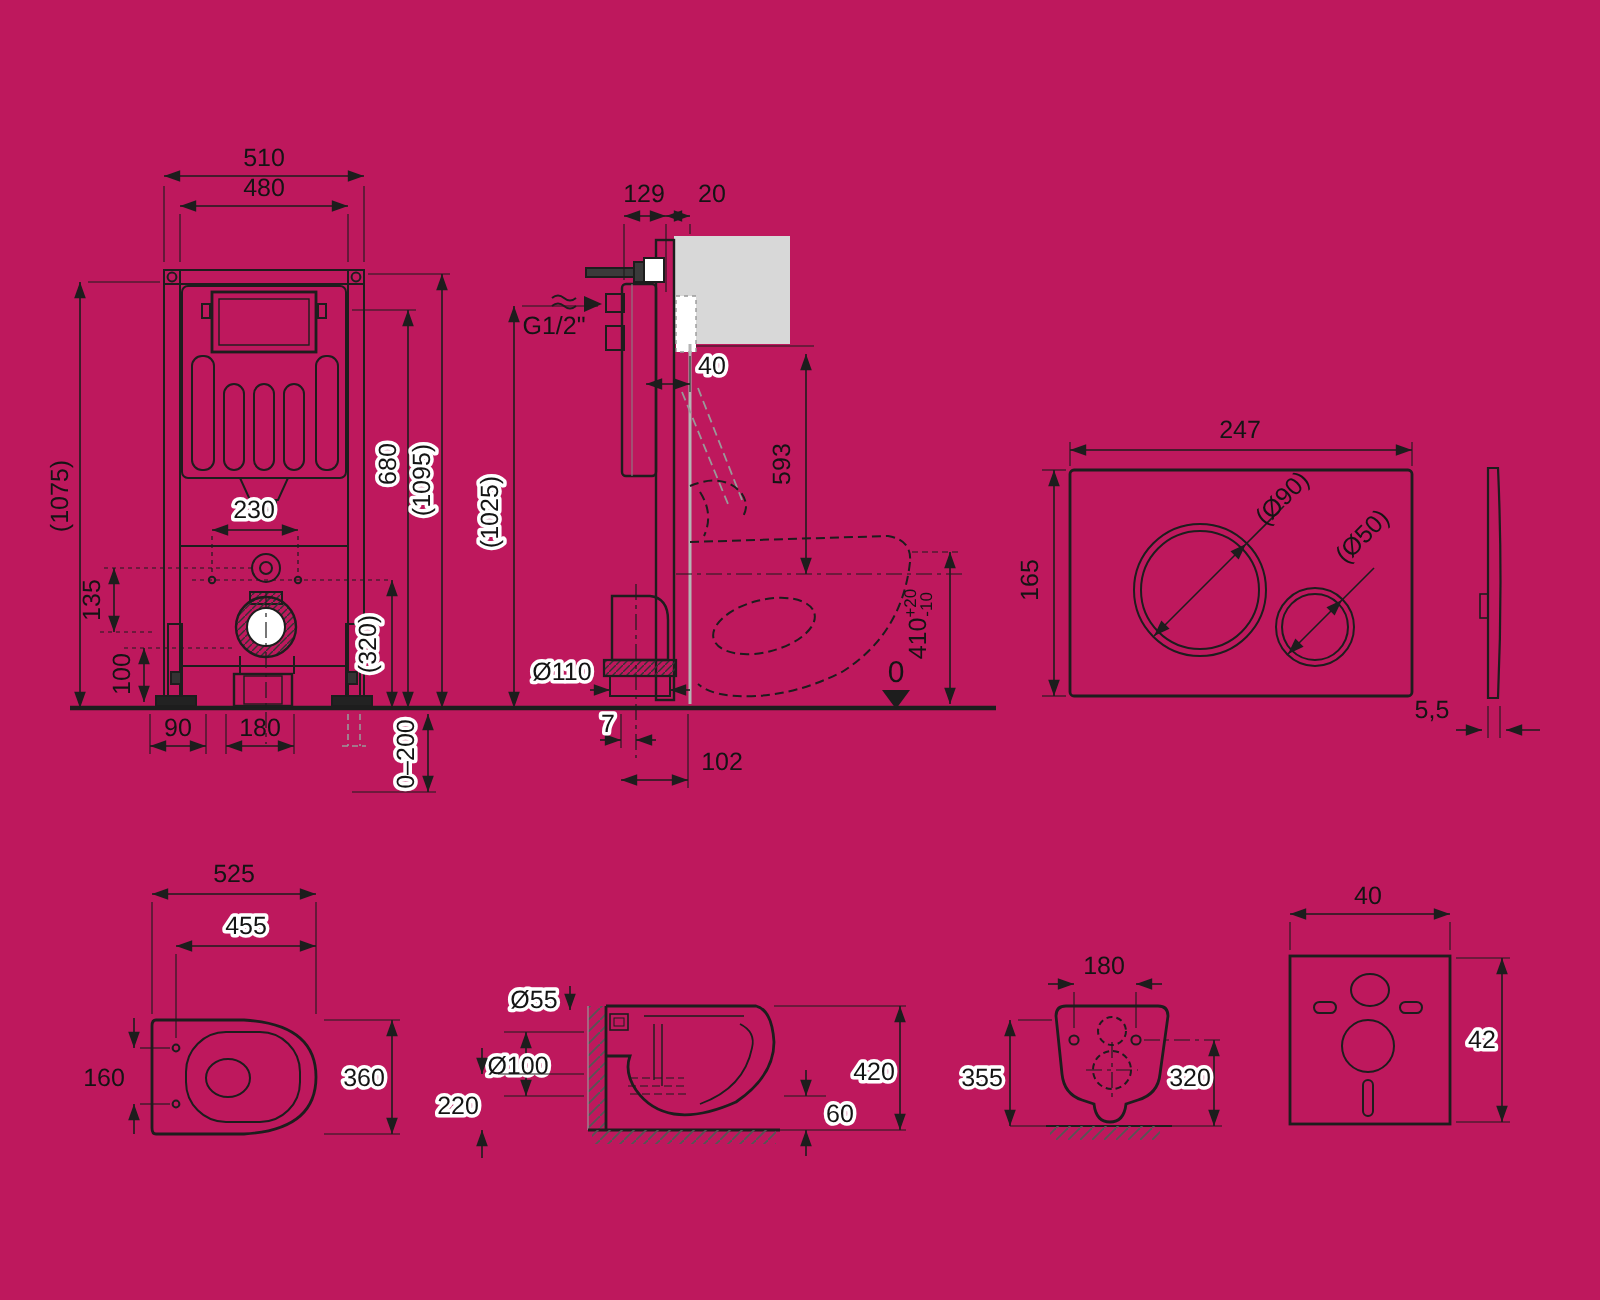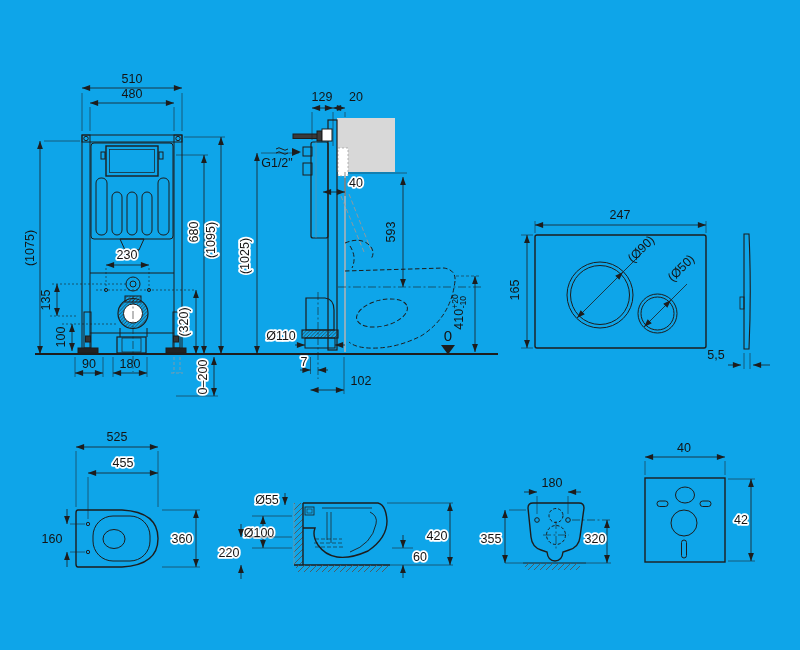--- a/index.html
+++ b/index.html
@@ -1,16 +1,16 @@
 <!DOCTYPE html>
 <html><head>
 <meta charset="utf-8">
 <style>
   html,body{margin:0;padding:0;background:#ffffff;}
-  .stage{width:800px;height:650px;background:#0ea5e9;position:relative;overflow:hidden;}
+  .stage{width:800px;height:650px;background:#be185d;position:relative;overflow:hidden;}
   svg{display:block;}
   .d{font-family:"Liberation Sans",sans-serif;font-size:12.5px;fill:#141414;}
   .sup{font-size:8.5px;}
   .big0{font-size:15px;}
   .halo{paint-order:stroke;stroke:#ffffff;stroke-width:3.5px;stroke-linejoin:round;}
   .ln{stroke:#1d1d1d;fill:none;stroke-width:1;}
   .thick{stroke-width:2.2;}
   .med{stroke-width:1.4;}
   .thin{stroke-width:0.55;}
   .dim{stroke:#1d1d1d;fill:none;stroke-width:0.8;}

